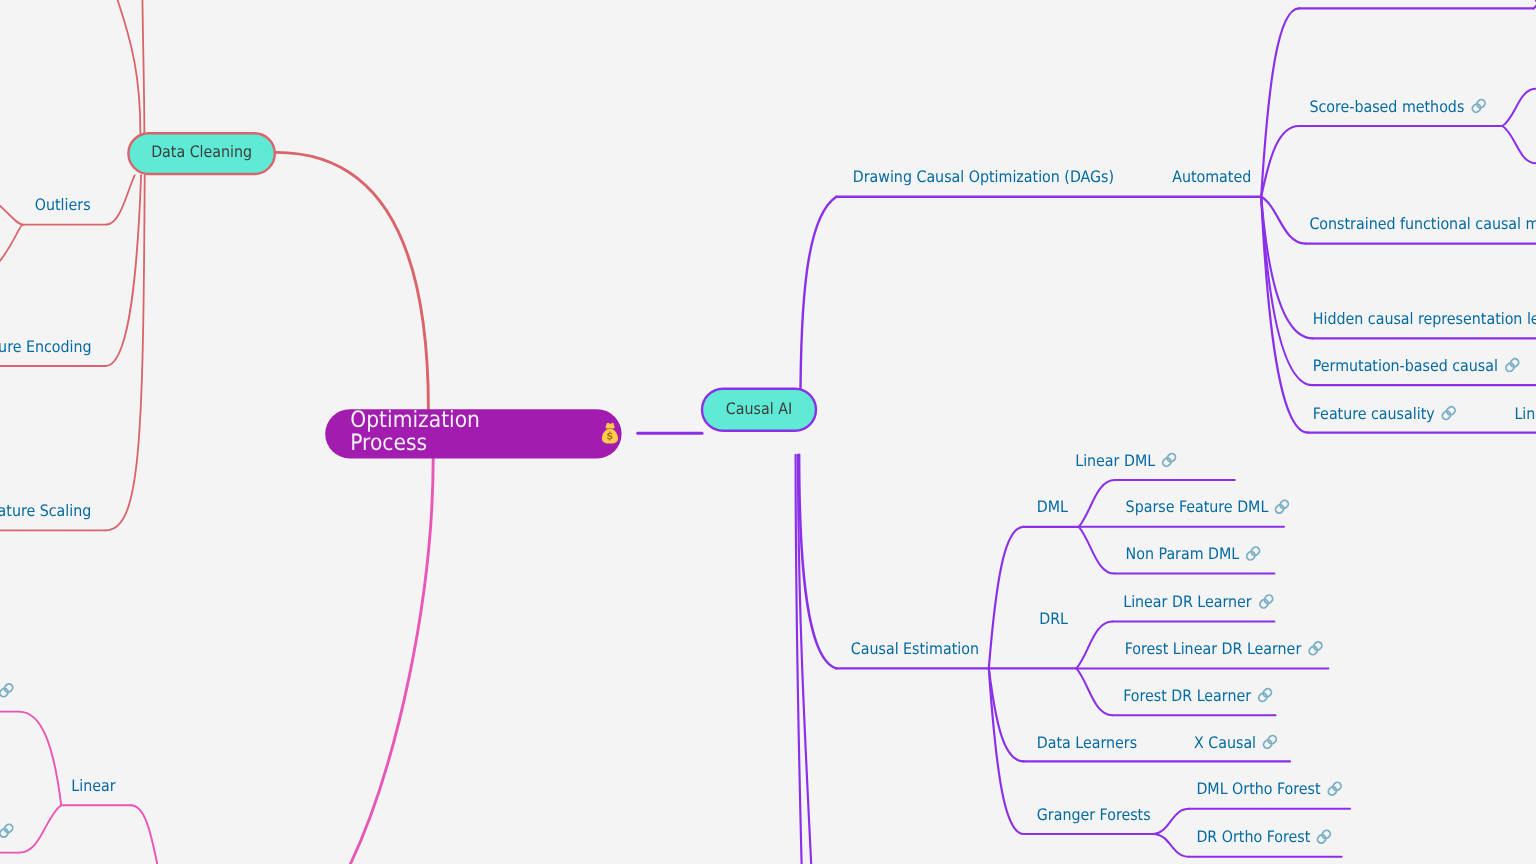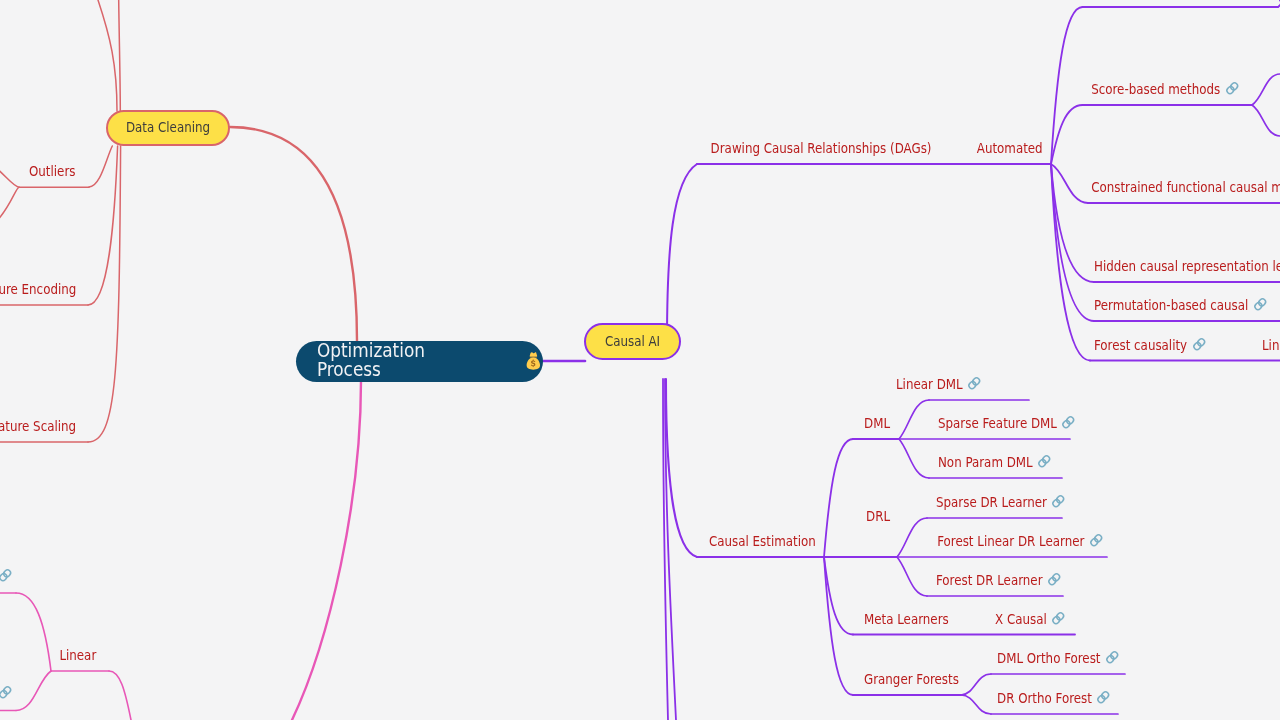--- a/index.html
+++ b/index.html
@@ -5,29 +5,29 @@
 <style>
   html,body{margin:0;padding:0;}
   body{width:1280px;height:720px;overflow:hidden;background:#f4f4f5;
        font-family:"DejaVu Sans",sans-serif;font-stretch:condensed;
        -webkit-font-smoothing:antialiased;}
   .lbl .t,.pill .t,#node-root .t{transform:translateZ(0);}
   #mindmap{position:relative;width:1280px;height:720px;}
   svg#edges{position:absolute;left:0;top:0;width:1280px;height:720px;}
   svg#edges path{fill:none;stroke-linecap:round;stroke-linejoin:round;}
   .lbl{position:absolute;white-space:nowrap;display:flex;align-items:center;
-       height:19px;line-height:19px;font-size:13.2px;color:#b91c1c;}
+       height:19px;line-height:19px;font-size:13.2px;color:#0369a1;}
   .lbl .t{display:inline-block;transform:translateZ(0);}
   .lbl .lnk{margin-left:3.5px;flex:0 0 auto;display:block;position:relative;top:-1.5px;}
   .pill{position:absolute;box-sizing:border-box;display:flex;align-items:center;
-        justify-content:center;background:#fde047;border-radius:20px;
+        justify-content:center;background:#5eead4;border-radius:20px;
         font-size:13.2px;color:#3d3d3d;line-height:1;}
   .pill .t{display:inline-block;transform:translateZ(0);}
-  #node-root{position:absolute;left:296px;top:340.5px;width:246.5px;height:41px;
-        background:#0c4a6e;border-radius:20.5px;display:flex;align-items:center;
+  #node-root{position:absolute;left:271px;top:340.5px;width:246.5px;height:41px;
+        background:#a21caf;border-radius:20.5px;display:flex;align-items:center;
         justify-content:flex-start;padding-left:20.9px;box-sizing:border-box;gap:40px;}
   #node-root .t{color:#f2f2f4;font-size:18.8px;line-height:1;display:inline-block;transform:translateZ(0);}
   #node-root .money{margin-left:6px;}
 </style>
 </head>
 <body>
 
 <div id="mindmap">
 
 <svg id="edges" viewBox="0 0 1280 720">
@@ -97,21 +97,21 @@
   <div class="lbl" style="left:29px;top:162.4px">
       <span class="t">Outliers</span>
     </div>
   <div class="lbl" style="left:-26.9px;top:280.4px">
       <span class="t">Feature Encoding</span>
     </div>
   <div class="lbl" style="left:-15.4px;top:417.4px">
       <span class="t">Feature Scaling</span>
     </div>
   <div class="lbl" style="left:710.6px;top:139.4px">
-      <span class="t">Drawing Causal Relationships (DAGs)</span>
+      <span class="t">Drawing Causal Optimization (DAGs)</span>
     </div>
   <div class="lbl" style="left:976.8px;top:139.4px">
       <span class="t">Automated</span>
     </div>
   <div class="lbl" style="left:1091.2px;top:80.4px">
       <span class="t">Score-based methods</span>
       <svg class="lnk" viewBox="0 0 32 32" width="16.5" height="16.5">
         <g transform="rotate(-45 16 16)" fill="none" stroke="#7aafc5" stroke-width="2.9">
           <rect x="3.9" y="10.1" width="13.9" height="11.8" rx="5.9"></rect>
           <rect x="14.2" y="10.1" width="13.9" height="11.8" rx="5.9"></rect>
@@ -127,21 +127,21 @@
   <div class="lbl" style="left:1094px;top:296.4px">
       <span class="t">Permutation-based causal</span>
       <svg class="lnk" viewBox="0 0 32 32" width="16.5" height="16.5">
         <g transform="rotate(-45 16 16)" fill="none" stroke="#7aafc5" stroke-width="2.9">
           <rect x="3.9" y="10.1" width="13.9" height="11.8" rx="5.9"></rect>
           <rect x="14.2" y="10.1" width="13.9" height="11.8" rx="5.9"></rect>
         </g>
       </svg>
     </div>
   <div class="lbl" style="left:1094px;top:335.9px">
-      <span class="t">Forest causality</span>
+      <span class="t">Feature causality</span>
       <svg class="lnk" viewBox="0 0 32 32" width="16.5" height="16.5">
         <g transform="rotate(-45 16 16)" fill="none" stroke="#7aafc5" stroke-width="2.9">
           <rect x="3.9" y="10.1" width="13.9" height="11.8" rx="5.9"></rect>
           <rect x="14.2" y="10.1" width="13.9" height="11.8" rx="5.9"></rect>
         </g>
       </svg>
     </div>
   <div class="lbl" style="left:1262px;top:335.9px">
       <span class="t">Lin</span>
     </div>
@@ -175,21 +175,21 @@
         <g transform="rotate(-45 16 16)" fill="none" stroke="#7aafc5" stroke-width="2.9">
           <rect x="3.9" y="10.1" width="13.9" height="11.8" rx="5.9"></rect>
           <rect x="14.2" y="10.1" width="13.9" height="11.8" rx="5.9"></rect>
         </g>
       </svg>
     </div>
   <div class="lbl" style="left:866px;top:507px">
       <span class="t">DRL</span>
     </div>
   <div class="lbl" style="left:936px;top:493.4px">
-      <span class="t">Sparse DR Learner</span>
+      <span class="t">Linear DR Learner</span>
       <svg class="lnk" viewBox="0 0 32 32" width="16.5" height="16.5">
         <g transform="rotate(-45 16 16)" fill="none" stroke="#7aafc5" stroke-width="2.9">
           <rect x="3.9" y="10.1" width="13.9" height="11.8" rx="5.9"></rect>
           <rect x="14.2" y="10.1" width="13.9" height="11.8" rx="5.9"></rect>
         </g>
       </svg>
     </div>
   <div class="lbl" style="left:937.2px;top:532.4px">
       <span class="t">Forest Linear DR Learner</span>
       <svg class="lnk" viewBox="0 0 32 32" width="16.5" height="16.5">
@@ -202,21 +202,21 @@
   <div class="lbl" style="left:936px;top:571.4px">
       <span class="t">Forest DR Learner</span>
       <svg class="lnk" viewBox="0 0 32 32" width="16.5" height="16.5">
         <g transform="rotate(-45 16 16)" fill="none" stroke="#7aafc5" stroke-width="2.9">
           <rect x="3.9" y="10.1" width="13.9" height="11.8" rx="5.9"></rect>
           <rect x="14.2" y="10.1" width="13.9" height="11.8" rx="5.9"></rect>
         </g>
       </svg>
     </div>
   <div class="lbl" style="left:864px;top:609.9px">
-      <span class="t">Meta Learners</span>
+      <span class="t">Data Learners</span>
     </div>
   <div class="lbl" style="left:995px;top:609.9px">
       <span class="t">X Causal</span>
       <svg class="lnk" viewBox="0 0 32 32" width="16.5" height="16.5">
         <g transform="rotate(-45 16 16)" fill="none" stroke="#7aafc5" stroke-width="2.9">
           <rect x="3.9" y="10.1" width="13.9" height="11.8" rx="5.9"></rect>
           <rect x="14.2" y="10.1" width="13.9" height="11.8" rx="5.9"></rect>
         </g>
       </svg>
     </div>

